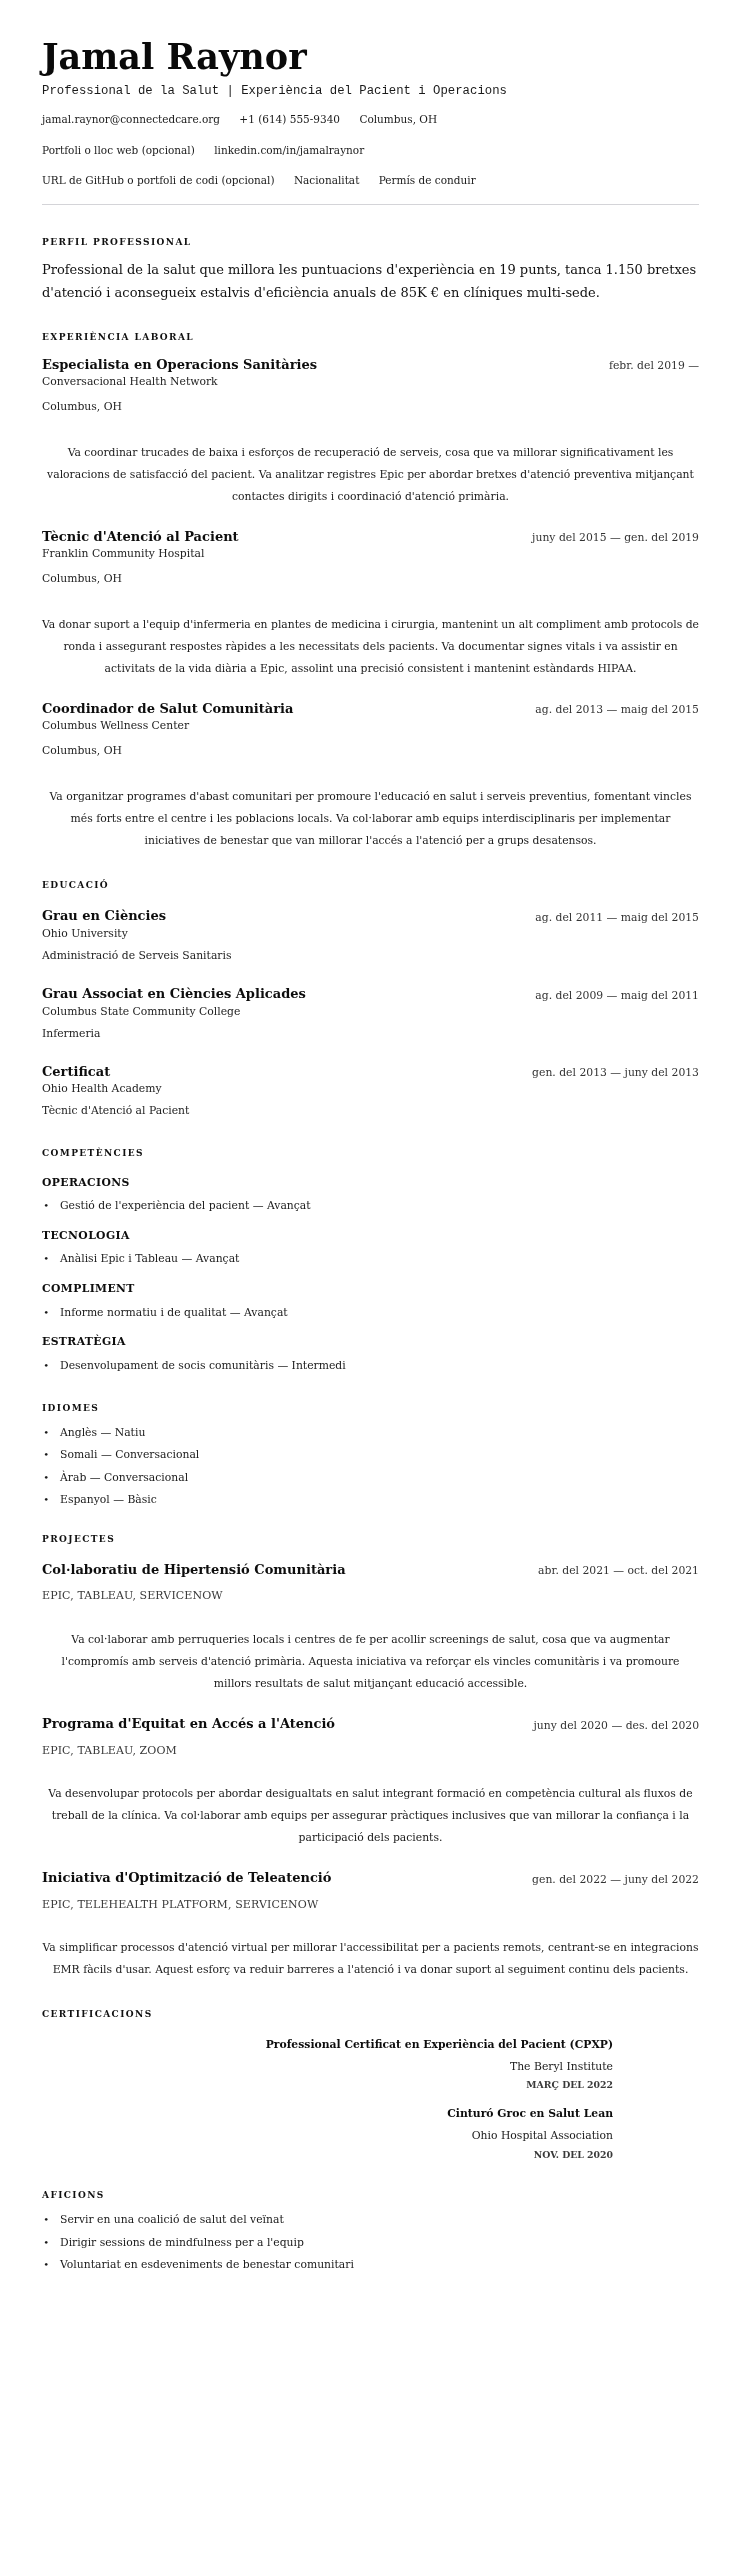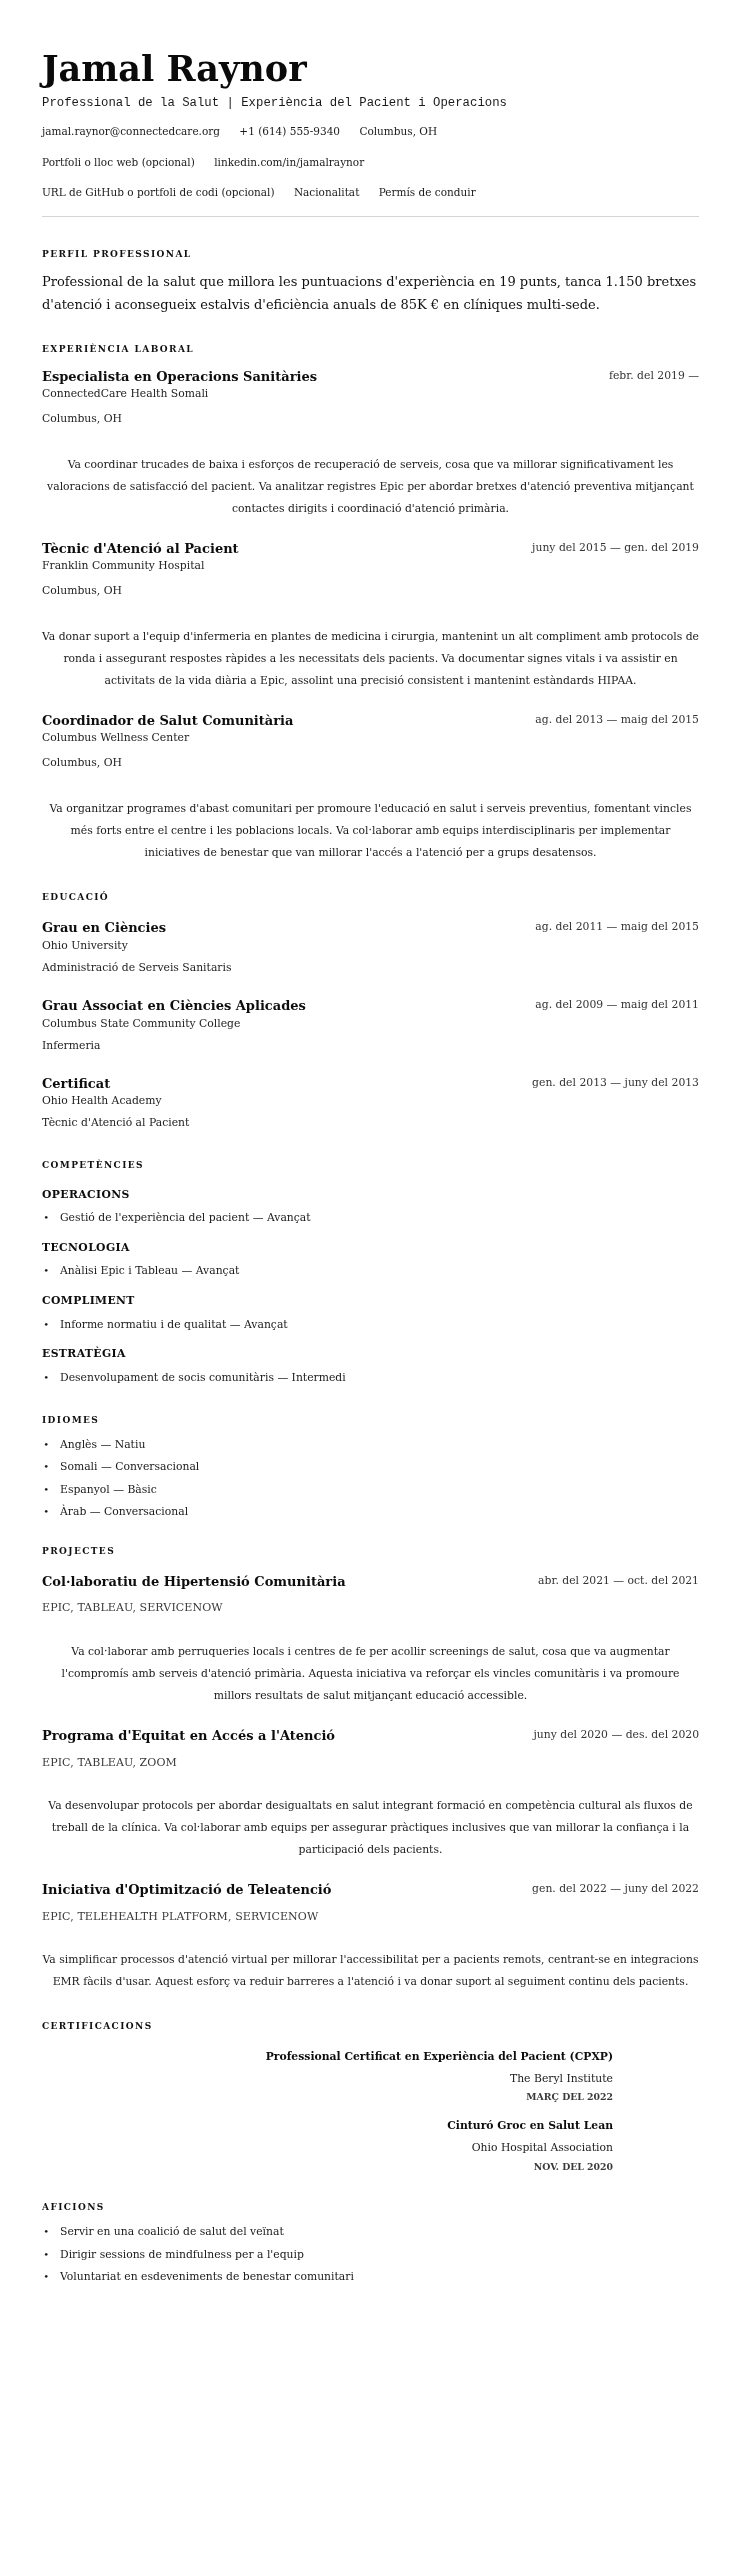--- a/index.html
+++ b/index.html
@@ -3,38 +3,38 @@
 <meta charset="utf-8">
 <style>
   * { box-sizing: border-box; margin: 0; padding: 0; }
   html, body { background: #ffffff; }
   body {
     width: 741px;
     min-height: 2576px;
     font-family: "DejaVu Serif", serif;
     color: #111111;
   }
-  .page { padding: 24px 42px 25px 42px; width: 655px; margin-top: 24px; }
+  .page { padding: 36px 42px 25px 42px; width: 655px; }
   .name { font-size: 35px; font-weight: bold; line-height: 42px; color: #0a0a0a; }
   .headline { font-size: 12.3px; line-height: 18.5px; margin-top: 3.7px; color: #1a1a1a; font-family: Liberation Mono, monospace; }
   .contact { margin-top: 12.3px; }
   .contact-row { font-size: 10.5px; line-height: 15px; margin-bottom: 15.4px; color: #1a1a1a; }
   .contact-row span { margin-right: 16px; }
   .contact-row span:last-child { margin-right: 0; }
   .divider { height: 1.2px; background: #d4d4d8; margin-top: 13.6px; width: 657px; }
 
   .section-title {
     font-size: 9px; font-weight: bold; letter-spacing: 1.4px; text-transform: uppercase;
     color: #111; line-height: 12.3px;
   }
   .section { margin-top: 31px; }
   .section.first { margin-top: 31px; }
 
   .profile-text { font-size: 13px; line-height: 23px; margin-top: 10px; color: #111; width: 657px; }
-  .entry-head { display: flex; justify-content: space-between; align-items: flex-start; width: 657px; }
+  .entry-head { display: flex; justify-content: space-between; align-items: flex-end; width: 657px; }
   .entry-title { font-size: 13px; font-weight: bold; line-height: 18.5px; color: #0d0d0d; }
   .entry-date { font-size: 10.8px; line-height: 16px; color: #333333; white-space: nowrap; }
   .entry-sub { font-size: 10.8px; line-height: 16px; color: #222; }
   .entry-loc { font-size: 10.8px; line-height: 16px; color: #222; margin-top: 8.6px; }
   .entry-desc { font-size: 10.8px; line-height: 22px; color: #1a1a1a; margin-top: 27px; width: 657px; text-align: center; }
   .exp-entry { margin-top: 20px; }
   .exp-entry.first { margin-top: 12.3px; }
 
   .edu-entry { margin-top: 21px; }
   .edu-entry.first { margin-top: 16px; }
@@ -92,21 +92,21 @@
   </section>
 
   <section class="section" style="margin-top:27px">
     <h2 class="section-title">Experiència laboral</h2>
 
     <div class="exp-entry first">
       <div class="entry-head">
         <div class="entry-title">Especialista en Operacions Sanitàries</div>
         <div class="entry-date">febr. del 2019 —</div>
       </div>
-      <div class="entry-sub">ConnectedCare Health Somali</div>
+      <div class="entry-sub">Conversacional Health Network</div>
       <div class="entry-loc">Columbus, OH</div>
       <p class="entry-desc">Va coordinar trucades de baixa i esforços de recuperació de serveis, cosa que va millorar significativament les valoracions de satisfacció del pacient. Va analitzar registres Epic per abordar bretxes d'atenció preventiva mitjançant contactes dirigits i coordinació d'atenció primària.</p>
     </div>
 
     <div class="exp-entry">
       <div class="entry-head">
         <div class="entry-title">Tècnic d'Atenció al Pacient</div>
         <div class="entry-date">juny del 2015 — gen. del 2019</div>
       </div>
       <div class="entry-sub">Franklin Community Hospital</div>
@@ -178,22 +178,22 @@
     <ul class="bullets">
       <li>Desenvolupament de socis comunitàris — Intermedi</li>
     </ul>
   </section>
 
   <section class="section" style="margin-top:28px">
     <h2 class="section-title">Idiomes</h2>
     <ul class="bullets lang">
       <li>Anglès — Natiu</li>
       <li>Somali — Conversacional</li>
+      <li>Àrab — Conversacional</li>
       <li>Espanyol — Bàsic</li>
-      <li>Àrab — Conversacional</li>
     </ul>
   </section>
 
   <section class="section" style="margin-top:25px">
     <h2 class="section-title">Projectes</h2>
 
     <div class="proj-entry first">
       <div class="entry-head">
         <div class="entry-title">Col·laboratiu de Hipertensió Comunitària</div>
         <div class="entry-date">abr. del 2021 — oct. del 2021</div>

